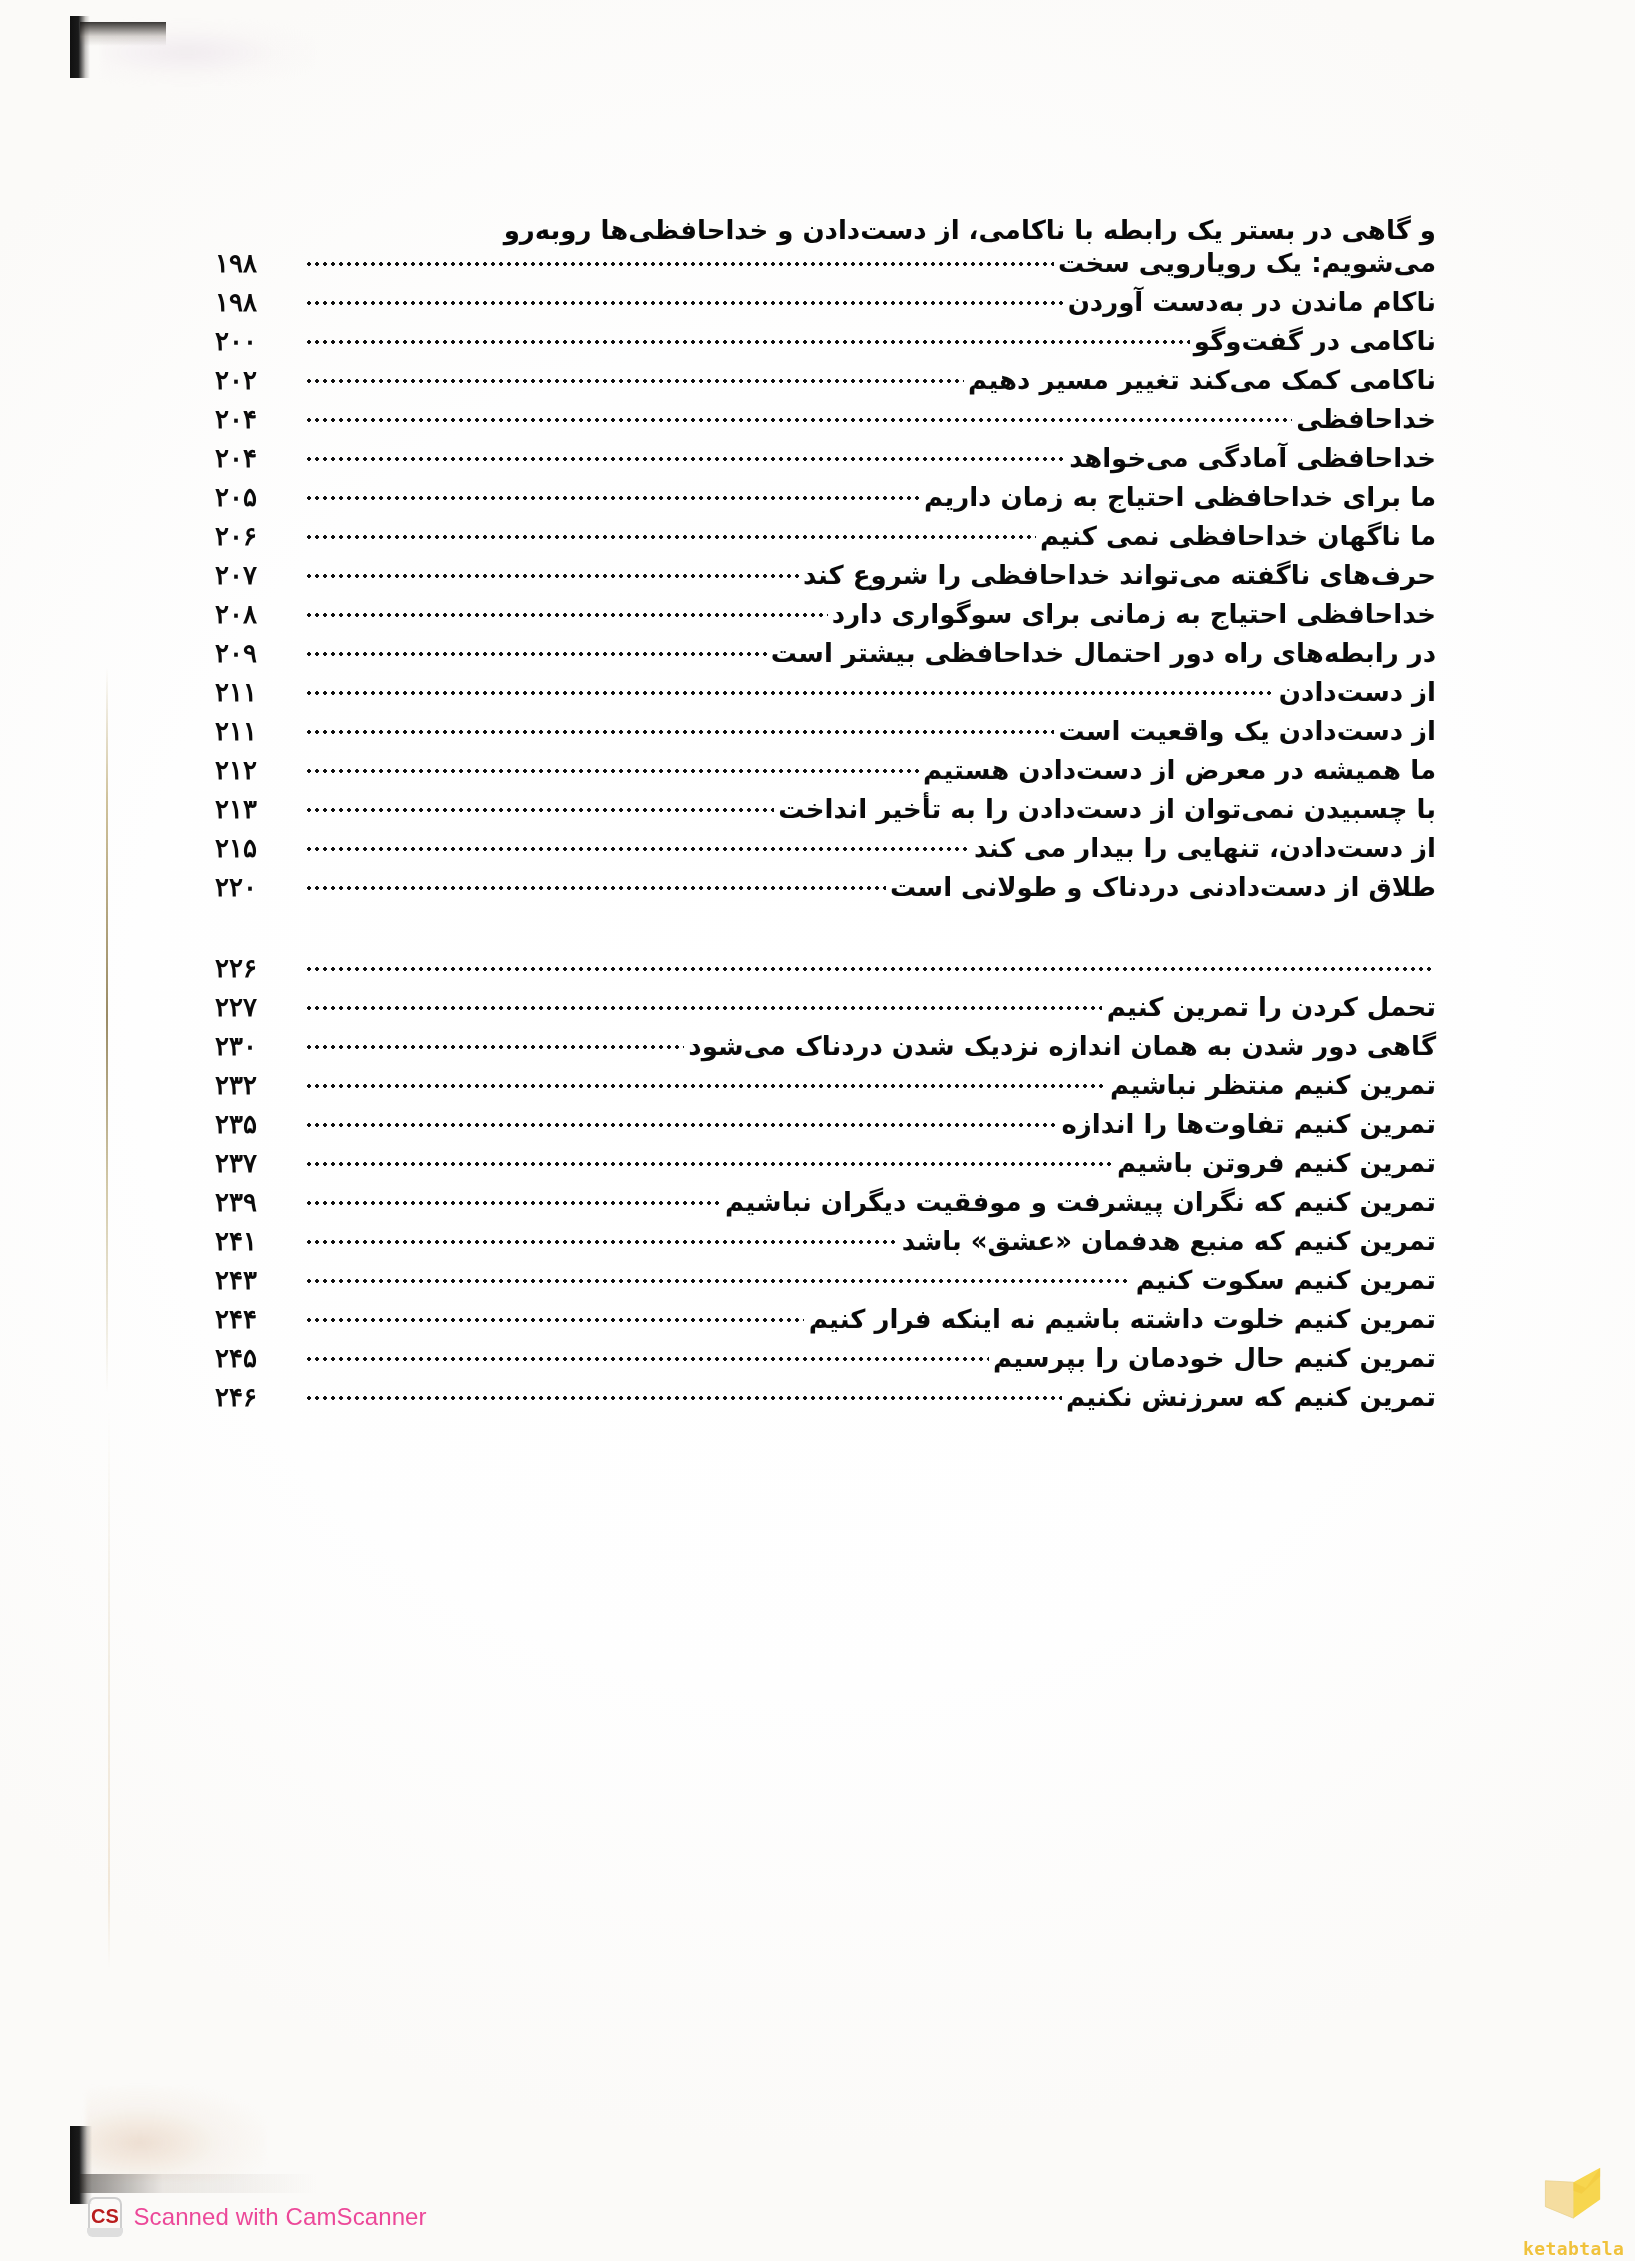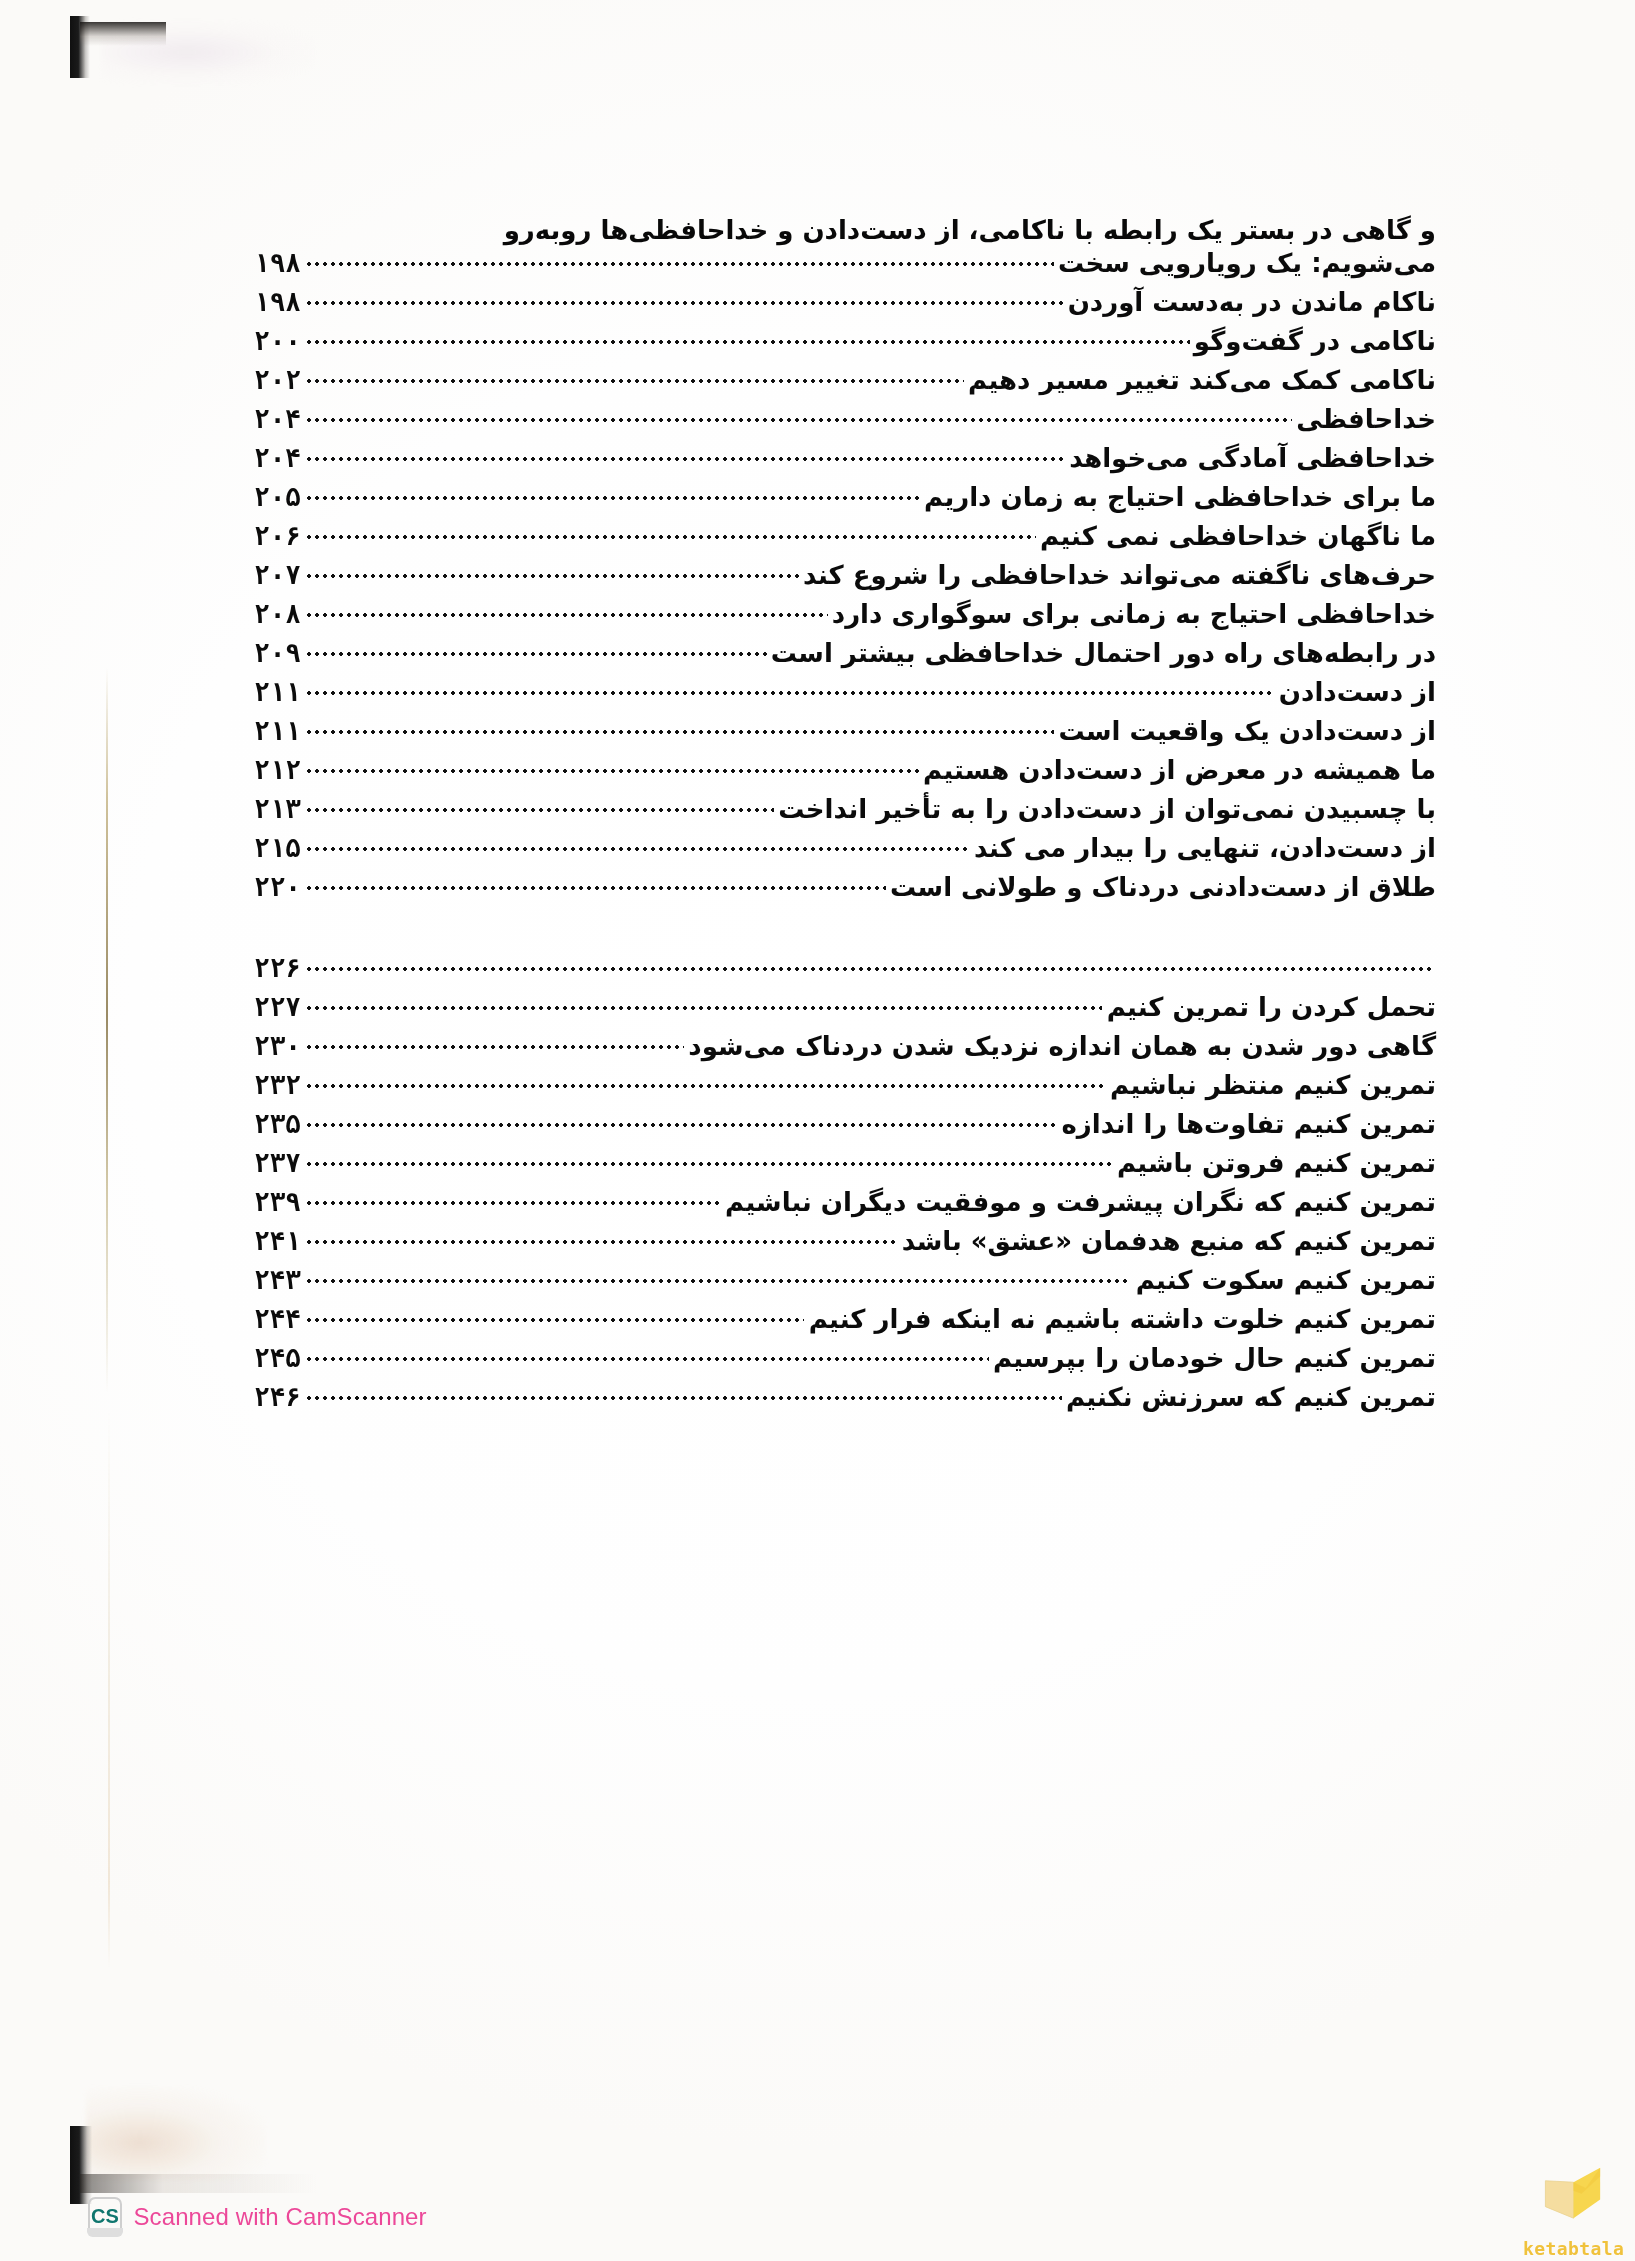--- a/index.html
+++ b/index.html
@@ -127,44 +127,44 @@
     right: 0;
     bottom: 0.22em;
     height: 3.6px;
     background-image: radial-gradient(circle, #101010 42%, rgba(0,0,0,0) 46%);
     background-size: 8px 3.6px;
     background-repeat: repeat-x;
   }
   .toc-page {
     flex: 0 0 auto;
     min-width: 86px;
-    text-align: right;
+    text-align: left;
     direction: ltr;
     unicode-bidi: isolate;
-    font-family: Liberation Mono, monospace;
+    font-family: Liberation Sans, sans-serif;
     font-weight: 700;
   }
 
   .toc-gap { height: 42px; }
 
   
   #camscanner {
     position: absolute;
     left: 88px;
     top: 2197px;
     display: flex;
     align-items: center;
     gap: 11.5px;
   }
   .cs-badge {
     width: 34px;
     height: 39px;
     border: 2.9px solid #cfcfcf;
     border-radius: 7.2px;
-    color: #0f766e;
+    color: #b91c1c;
     font-size: 20px;
     font-weight: 700;
     display: flex;
     align-items: center;
     justify-content: center;
     font-family: "Liberation Sans", sans-serif;
     position: relative;
   }
   .cs-badge::after {
     content: "";

